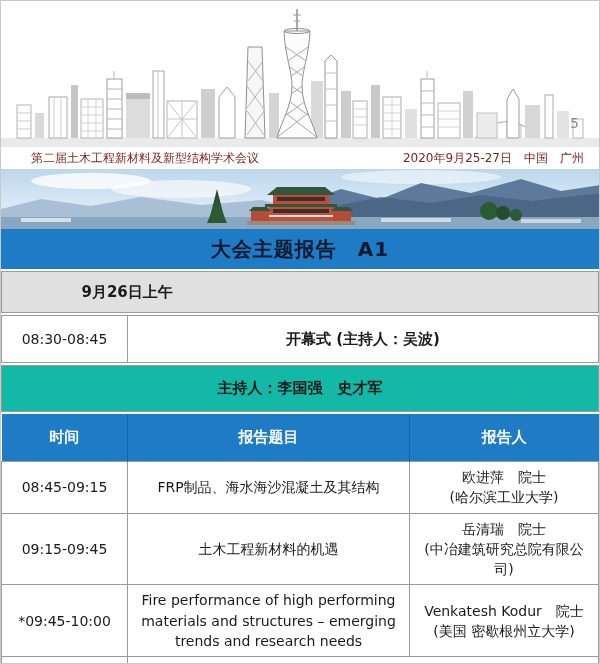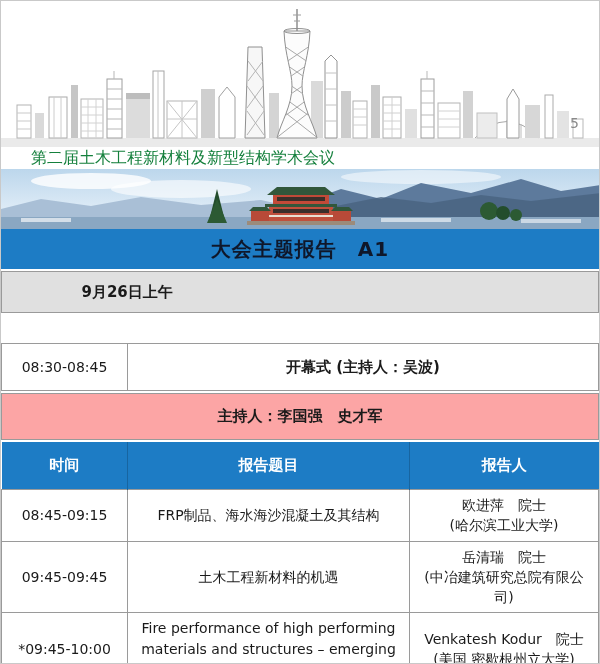--- a/index.html
+++ b/index.html
@@ -9,21 +9,21 @@
     font-family:"DejaVu Sans","Liberation Sans",sans-serif;
     color:#1a1a1a; position:relative;
   }
   
   .skyline { height:146px; position:relative; }
   .skyline svg { display:block; }
   .page-num { position:absolute; right:20px; bottom:16px; font-size:14px; color:#8a8a8a; }
   
   .masthead {
     height:22px; display:flex; justify-content:space-between; align-items:center;
-    padding:0 15px 0 30px; font-size:16px; color:#15803d;
+    padding:0 15px 0 30px; font-size:12px; color:#7f1d1d;
   }
   
   .photo { height:60px; overflow:hidden; }
   .photo svg { display:block; }
   
   .title-bar {
     height:40px; background:#1d7cc5; color:#0f172a;
     font-size:20px; font-weight:bold; letter-spacing:1px;
     display:flex; align-items:center; justify-content:center;
   }
@@ -31,30 +31,30 @@
   
   .session-row {
     height:42px; box-sizing:border-box; background:#e0e0e0;
     border:1px solid #9a9a9a; display:flex; align-items:center;
     font-weight:bold; font-size:15px;
   }
   .session-row .date { width:42%; text-align:center; }
   .session-row .venue { width:40%; text-align:center; }
   
   .opening-row {
-    height:48px; box-sizing:border-box; border:1px solid #9a9a9a; display:flex; font-size:15px;margin-top:28px;
+    height:48px; box-sizing:border-box; border:1px solid #9a9a9a; display:flex; font-size:15px;
   }
   .opening-row .time {
     width:126px; box-sizing:border-box; border-right:1px solid #9a9a9a;
     display:flex; align-items:center; justify-content:center; font-size:14px; font-weight:normal;
   }
   .opening-row .event { flex:1; display:flex; align-items:center; justify-content:center; font-weight:bold; }
   
   .chair-row {
-    height:47px; box-sizing:border-box; background:#fca5a5; border:1px solid #9a9a9a;
+    height:47px; box-sizing:border-box; background:#14b8a6; border:1px solid #9a9a9a;
     display:flex; align-items:center; justify-content:center; font-weight:bold; font-size:15px;
   }
   
   table.report { width:100%; border-collapse:collapse; table-layout:fixed; }
   table.report col.c-time { width:126px; }
   table.report col.c-title { width:282px; }
   table.report thead th {
     background:#1d7cc5; color:#ffffff; font-size:15px; font-weight:bold;
     height:47px; border:none; padding:0;
   }
@@ -140,20 +140,21 @@
       <rect x="524" y="104" width="15" height="33" fill="#d7d7d7"></rect>
       <rect x="544" y="94" width="8" height="43" fill="#fff" stroke="#ababab"></rect>
       <rect x="556" y="110" width="12" height="27" fill="#e3e3e3"></rect>
       <rect x="572" y="118" width="10" height="19" fill="#fff" stroke="#b7b7b7"></rect>
     </svg>
     <span class="page-num">5</span>
   </div>
 
   <div class="masthead">
     <span>第二届土木工程新材料及新型结构学术会议</span>
+    <span>2020年9月25-27日　中国　广州</span>
   </div>
 
   <div class="photo">
     <svg width="600" height="60" viewBox="0 0 600 60">
       <defs>
         <linearGradient id="sky" x1="0" y1="0" x2="0" y2="1">
           <stop offset="0" stop-color="#bcd7ec"></stop>
             <stop offset="1" stop-color="#eef5fb"></stop>
         </linearGradient>
       </defs>
@@ -236,21 +237,21 @@
     <tbody>
       <tr class="r1">
         <td>08:45-09:15</td>
         <td class="title-cell">FRP制品、海水海沙混凝土及其结构</td>
         <td class="speaker">
           <div>欧进萍　院士</div>
           <div>(哈尔滨工业大学)</div>
         </td>
       </tr>
       <tr class="r2">
-        <td>09:45-09:45</td>
+        <td>09:15-09:45</td>
         <td class="title-cell">土木工程新材料的机遇</td>
         <td class="speaker">
           <div>岳清瑞　院士</div>
           <div>(中冶建筑研究总院有限公司)</div>
         </td>
       </tr>
       <tr class="r3">
         <td>*09:45-10:00</td>
         <td class="title-cell">Fire performance of high performing materials and structures – emerging trends and research needs</td>
         <td class="speaker">

